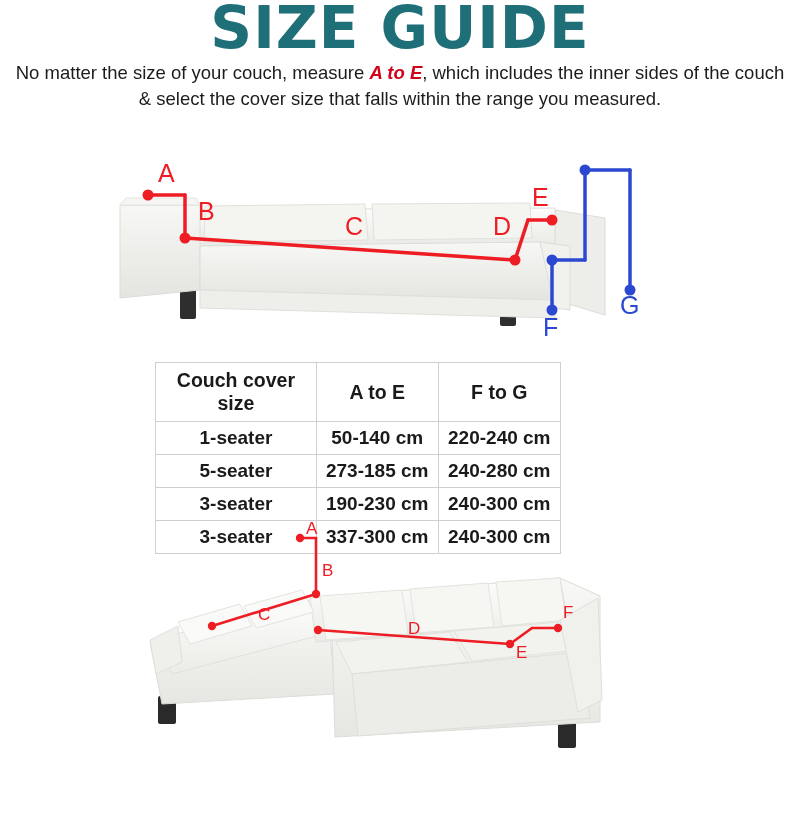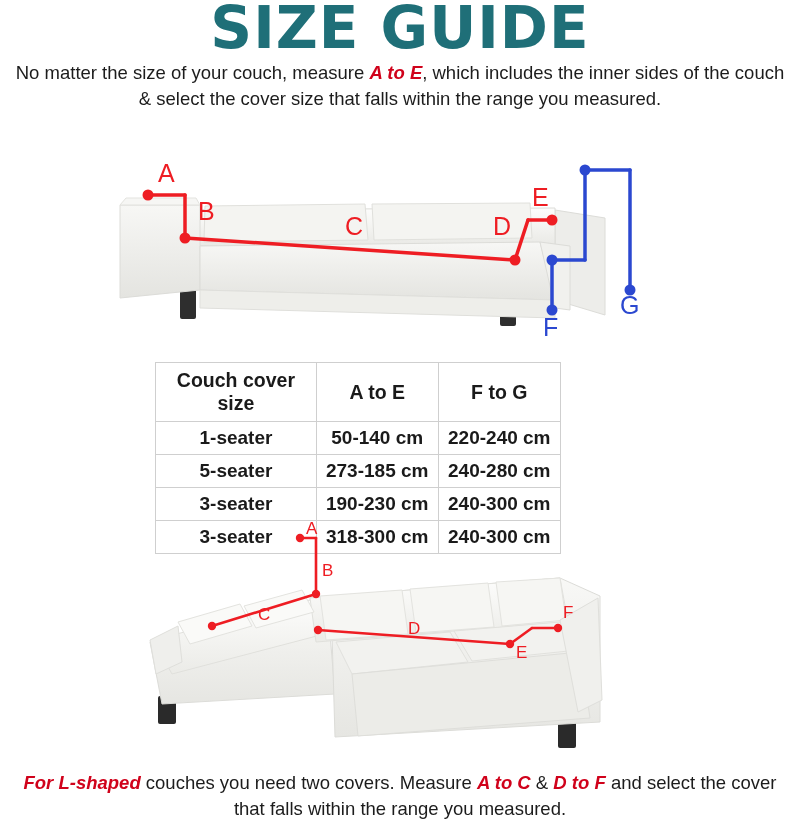--- a/index.html
+++ b/index.html
@@ -250,21 +250,21 @@
           <td>273-185 cm</td>
           <td>240-280 cm</td>
         </tr>
         <tr>
           <td>3-seater</td>
           <td>190-230 cm</td>
           <td>240-300 cm</td>
         </tr>
         <tr>
           <td>3-seater</td>
-          <td>318-300 cm</td>
+          <td>337-300 cm</td>
           <td>240-300 cm</td>
         </tr>
       </tbody>
     </table>
   </div>
 
   <div class="couch2">
     <svg width="560" height="240" viewBox="0 0 560 240" xmlns="http://www.w3.org/2000/svg">
       <defs>
         <linearGradient id="l-body" x1="0" y1="0" x2="0" y2="1">
@@ -332,17 +332,14 @@
         <text x="186" y="12">A</text>
         <text x="202" y="54">B</text>
         <text x="138" y="98">C</text>
         <text x="288" y="112">D</text>
         <text x="396" y="136">E</text>
         <text x="443" y="96">F</text>
       </g>
     </svg>
   </div>
 
-  <div class="footer">
-    <span class="em-red">For L-shaped</span><span> couches you need two covers. Measure </span><span class="em-red">A to C</span><span> &amp; </span><span class="em-red">D to F</span><span> and select the cover that falls within the range you measured.</span>
-  </div>
 
 </div>
 
 </body></html>

